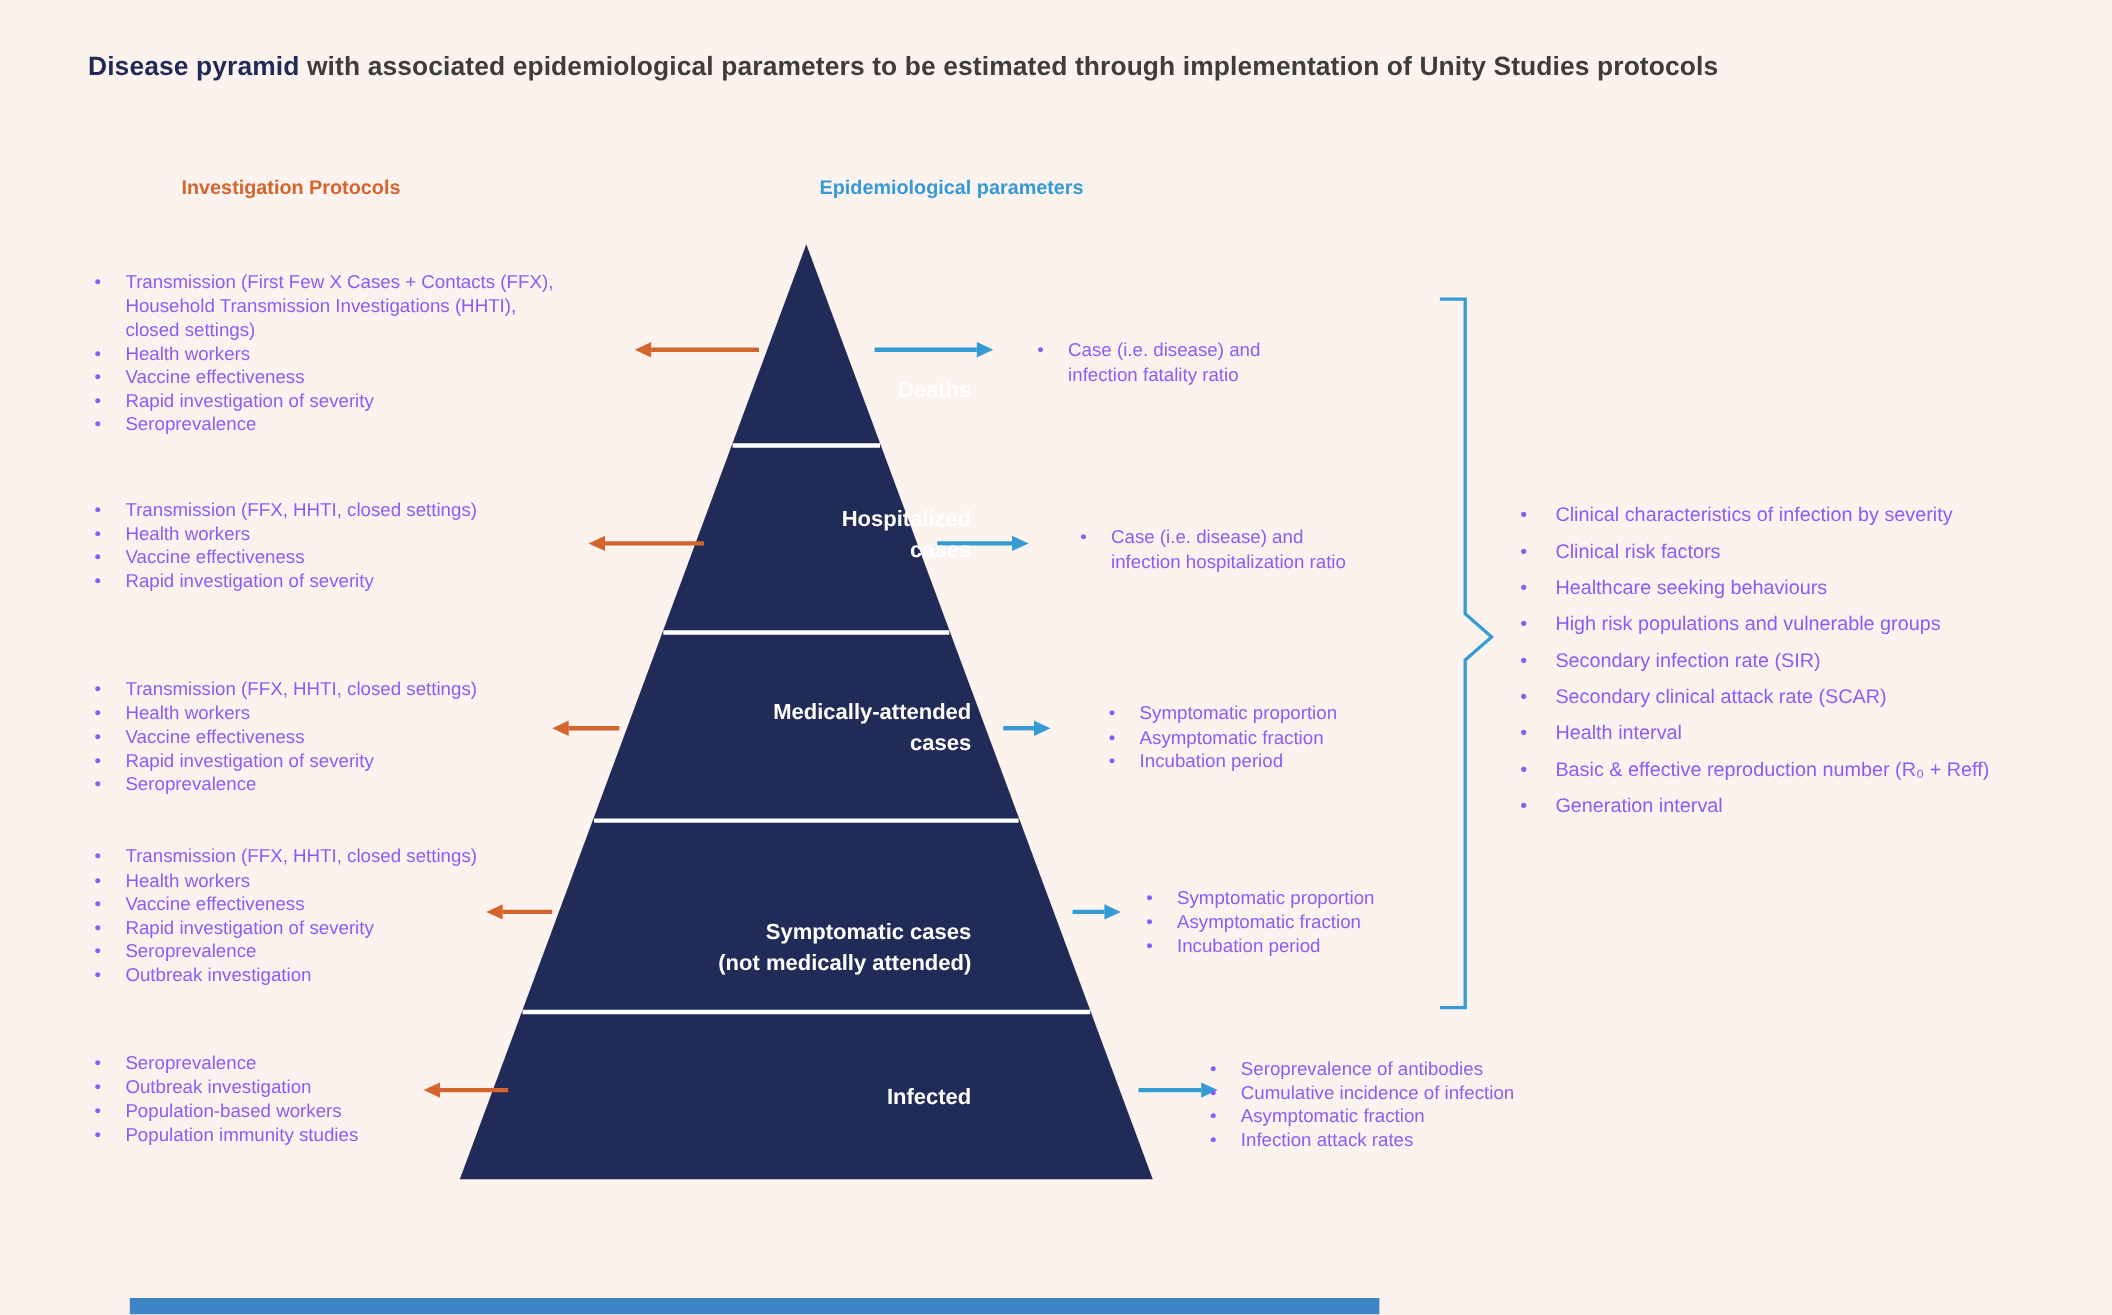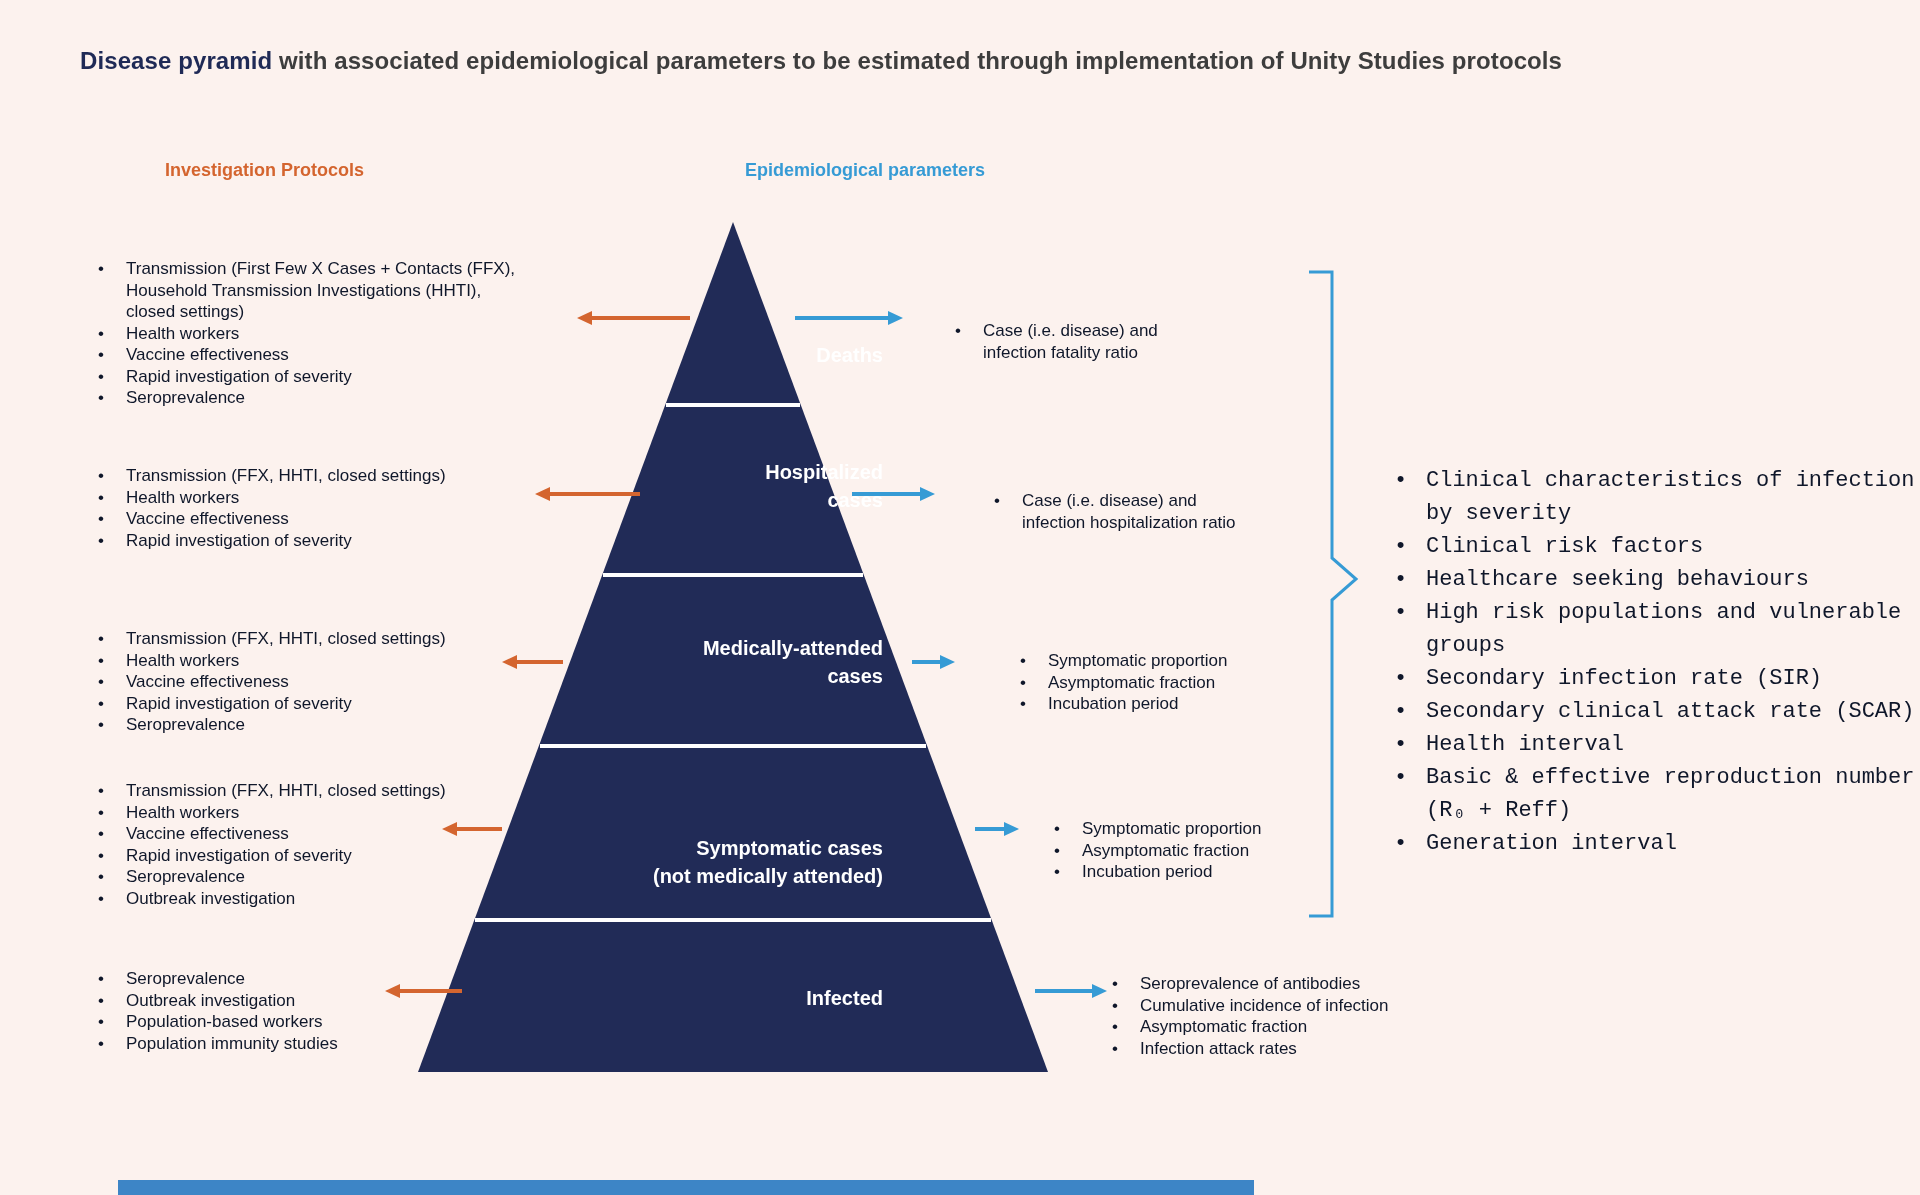--- a/index.html
+++ b/index.html
@@ -48,39 +48,39 @@
     width: 300px;
     text-align: right;
     color: #ffffff;
     font-weight: bold;
     font-size: 20px;
     line-height: 28px;
     white-space: pre-line;
   }
   ul.blist {
     position: absolute;
-    margin: 16px; padding: 0;
+    margin: 4px; padding: 0;
     list-style: none;
     font-size: 17px;
     line-height: 21.5px;
-    color: #0f172a;
+    color: #8b5cf6;
     width: 440px;
   }
   ul.blist li {
     position: relative;
     padding-left: 32px;
     white-space: pre-line;
   }
   ul.blist li::before {
     content: "\2022";
     position: absolute;
     left: 4px;
     top: 0;
   }
-  ul.blist.big { font-size: 22px; line-height: 33px; width: 540px; font-family: Liberation Mono, monospace; }
+  ul.blist.big { font-size: 18px; line-height: 33px; width: 540px; }
   ul.blist.big li { padding-left: 34px; }
   ul.blist.big li::before { left: 2px; }
 
   .footer-bar {
     position: absolute;
     left: 118px; top: 1180px;
     width: 1136px; height: 15px;
     background: var(--footer_bar, #3d85c6);
   }
 </style>

